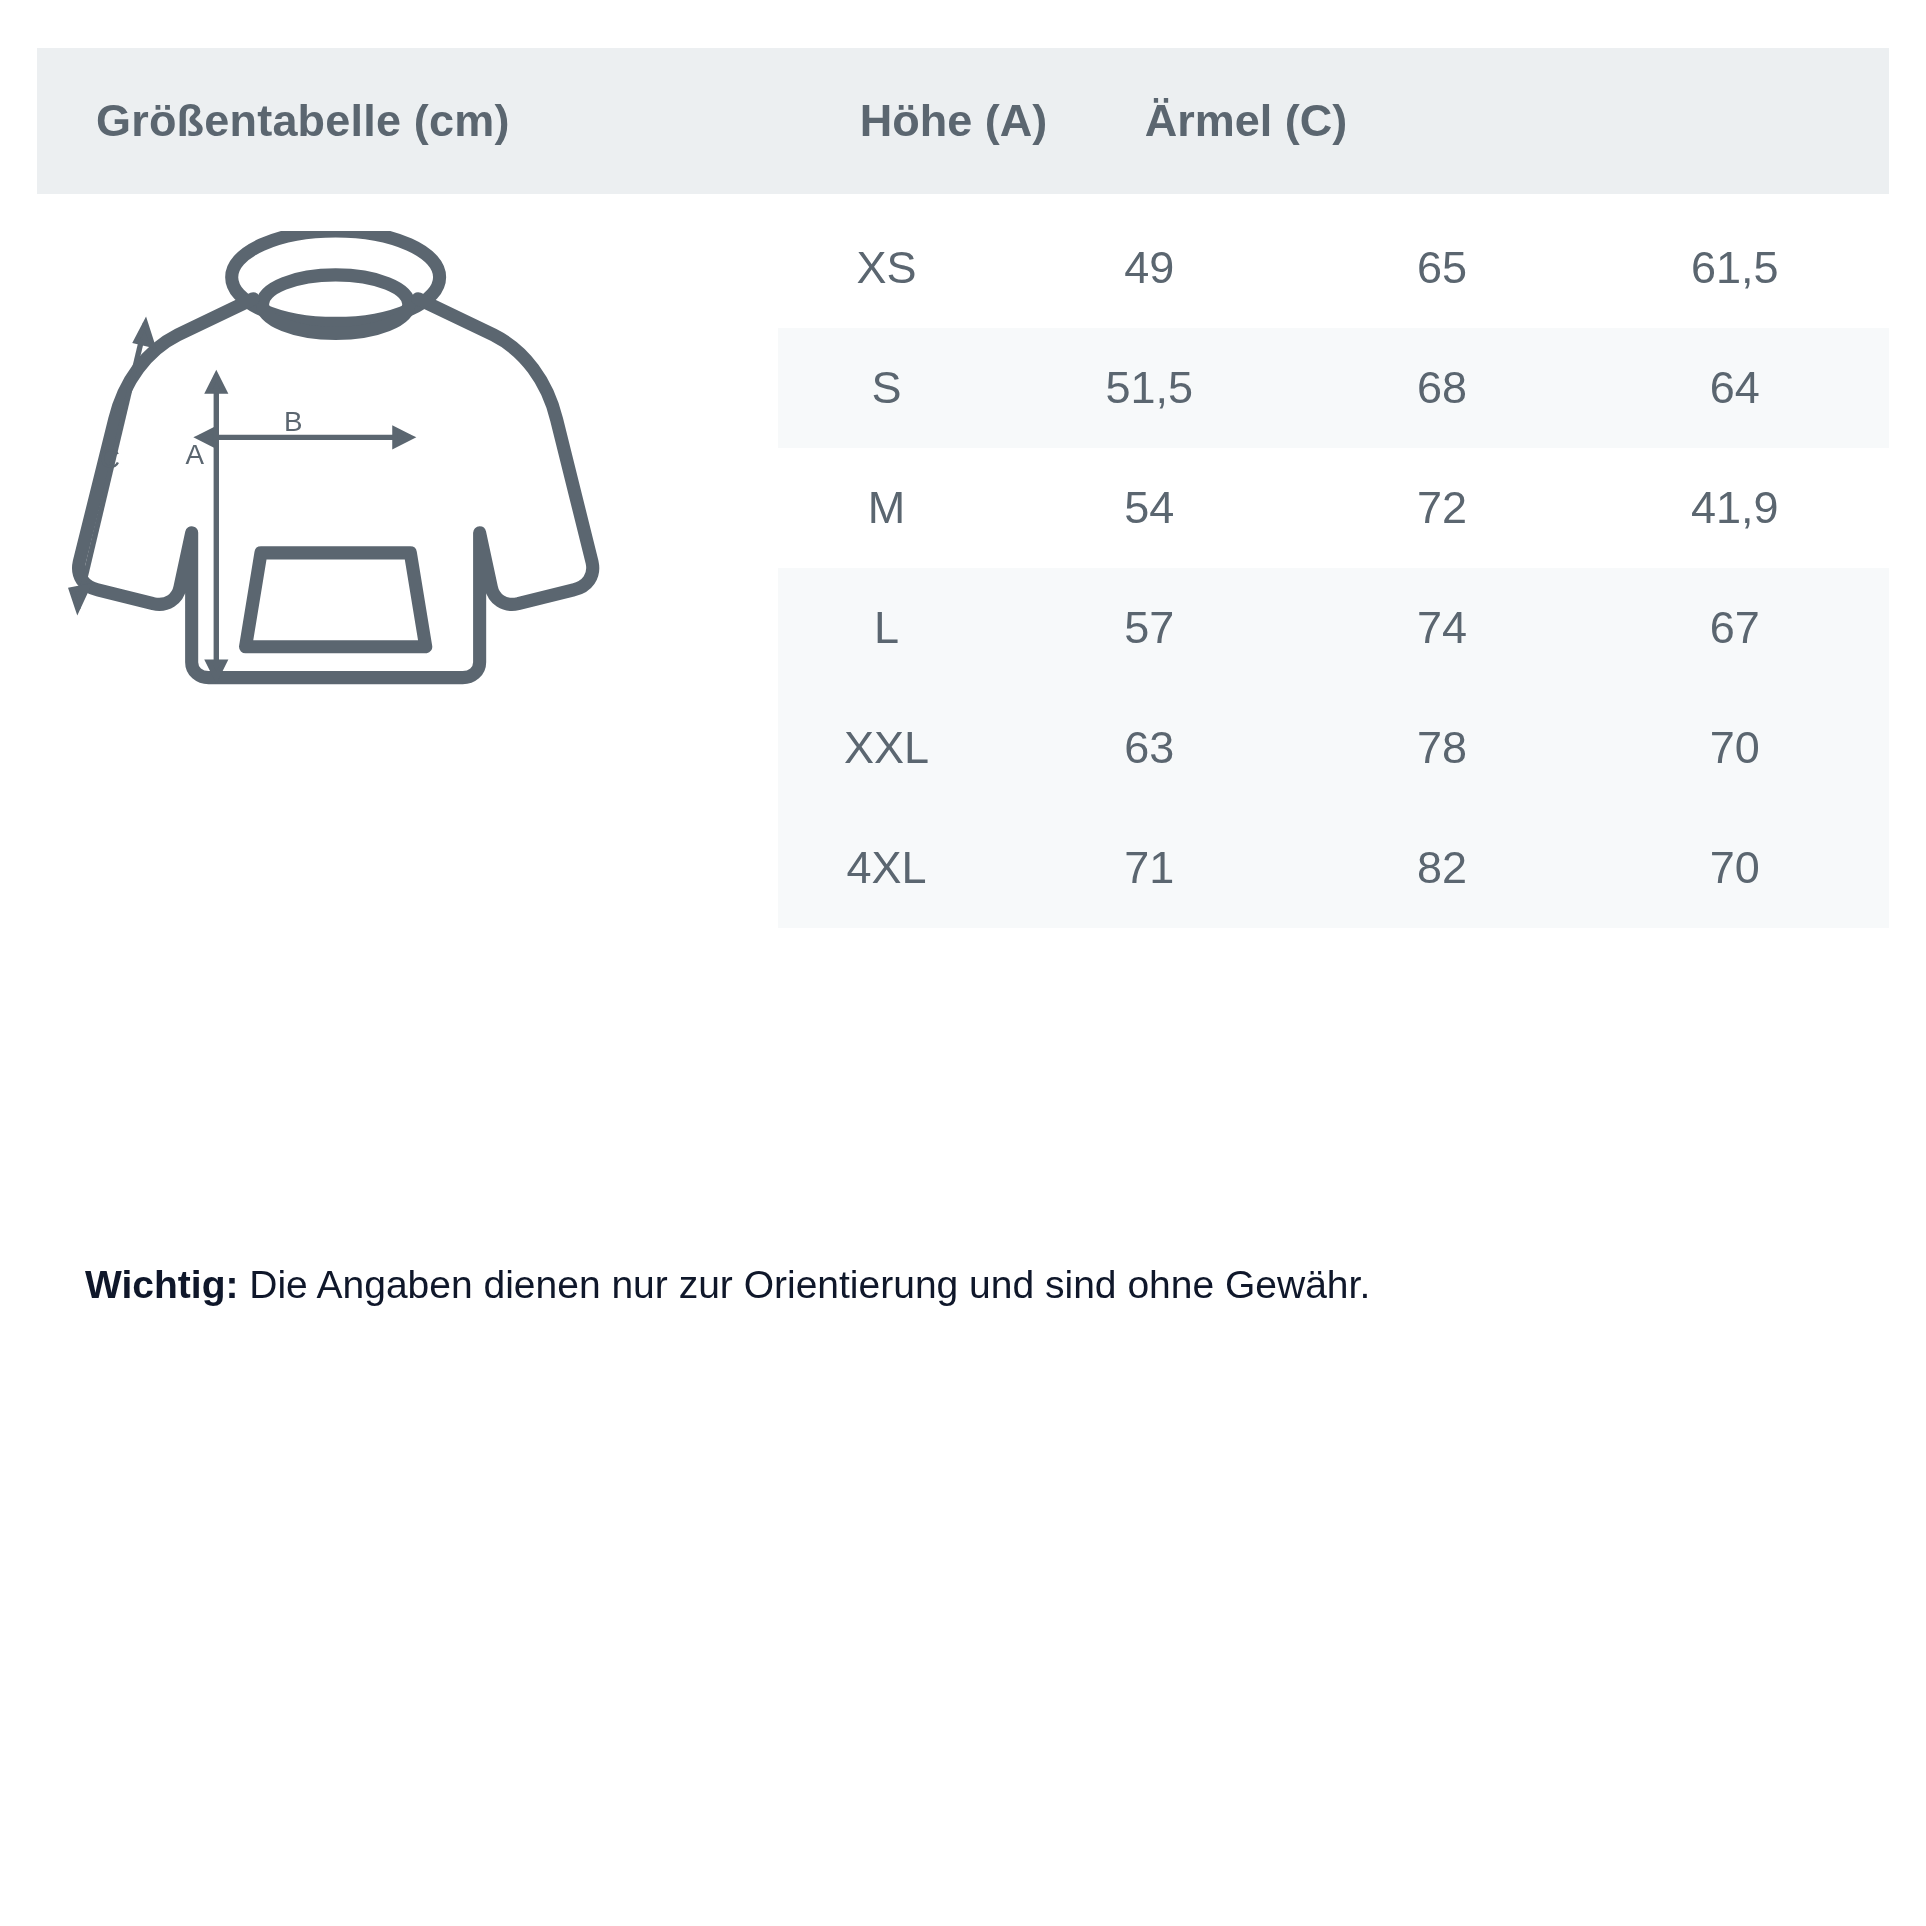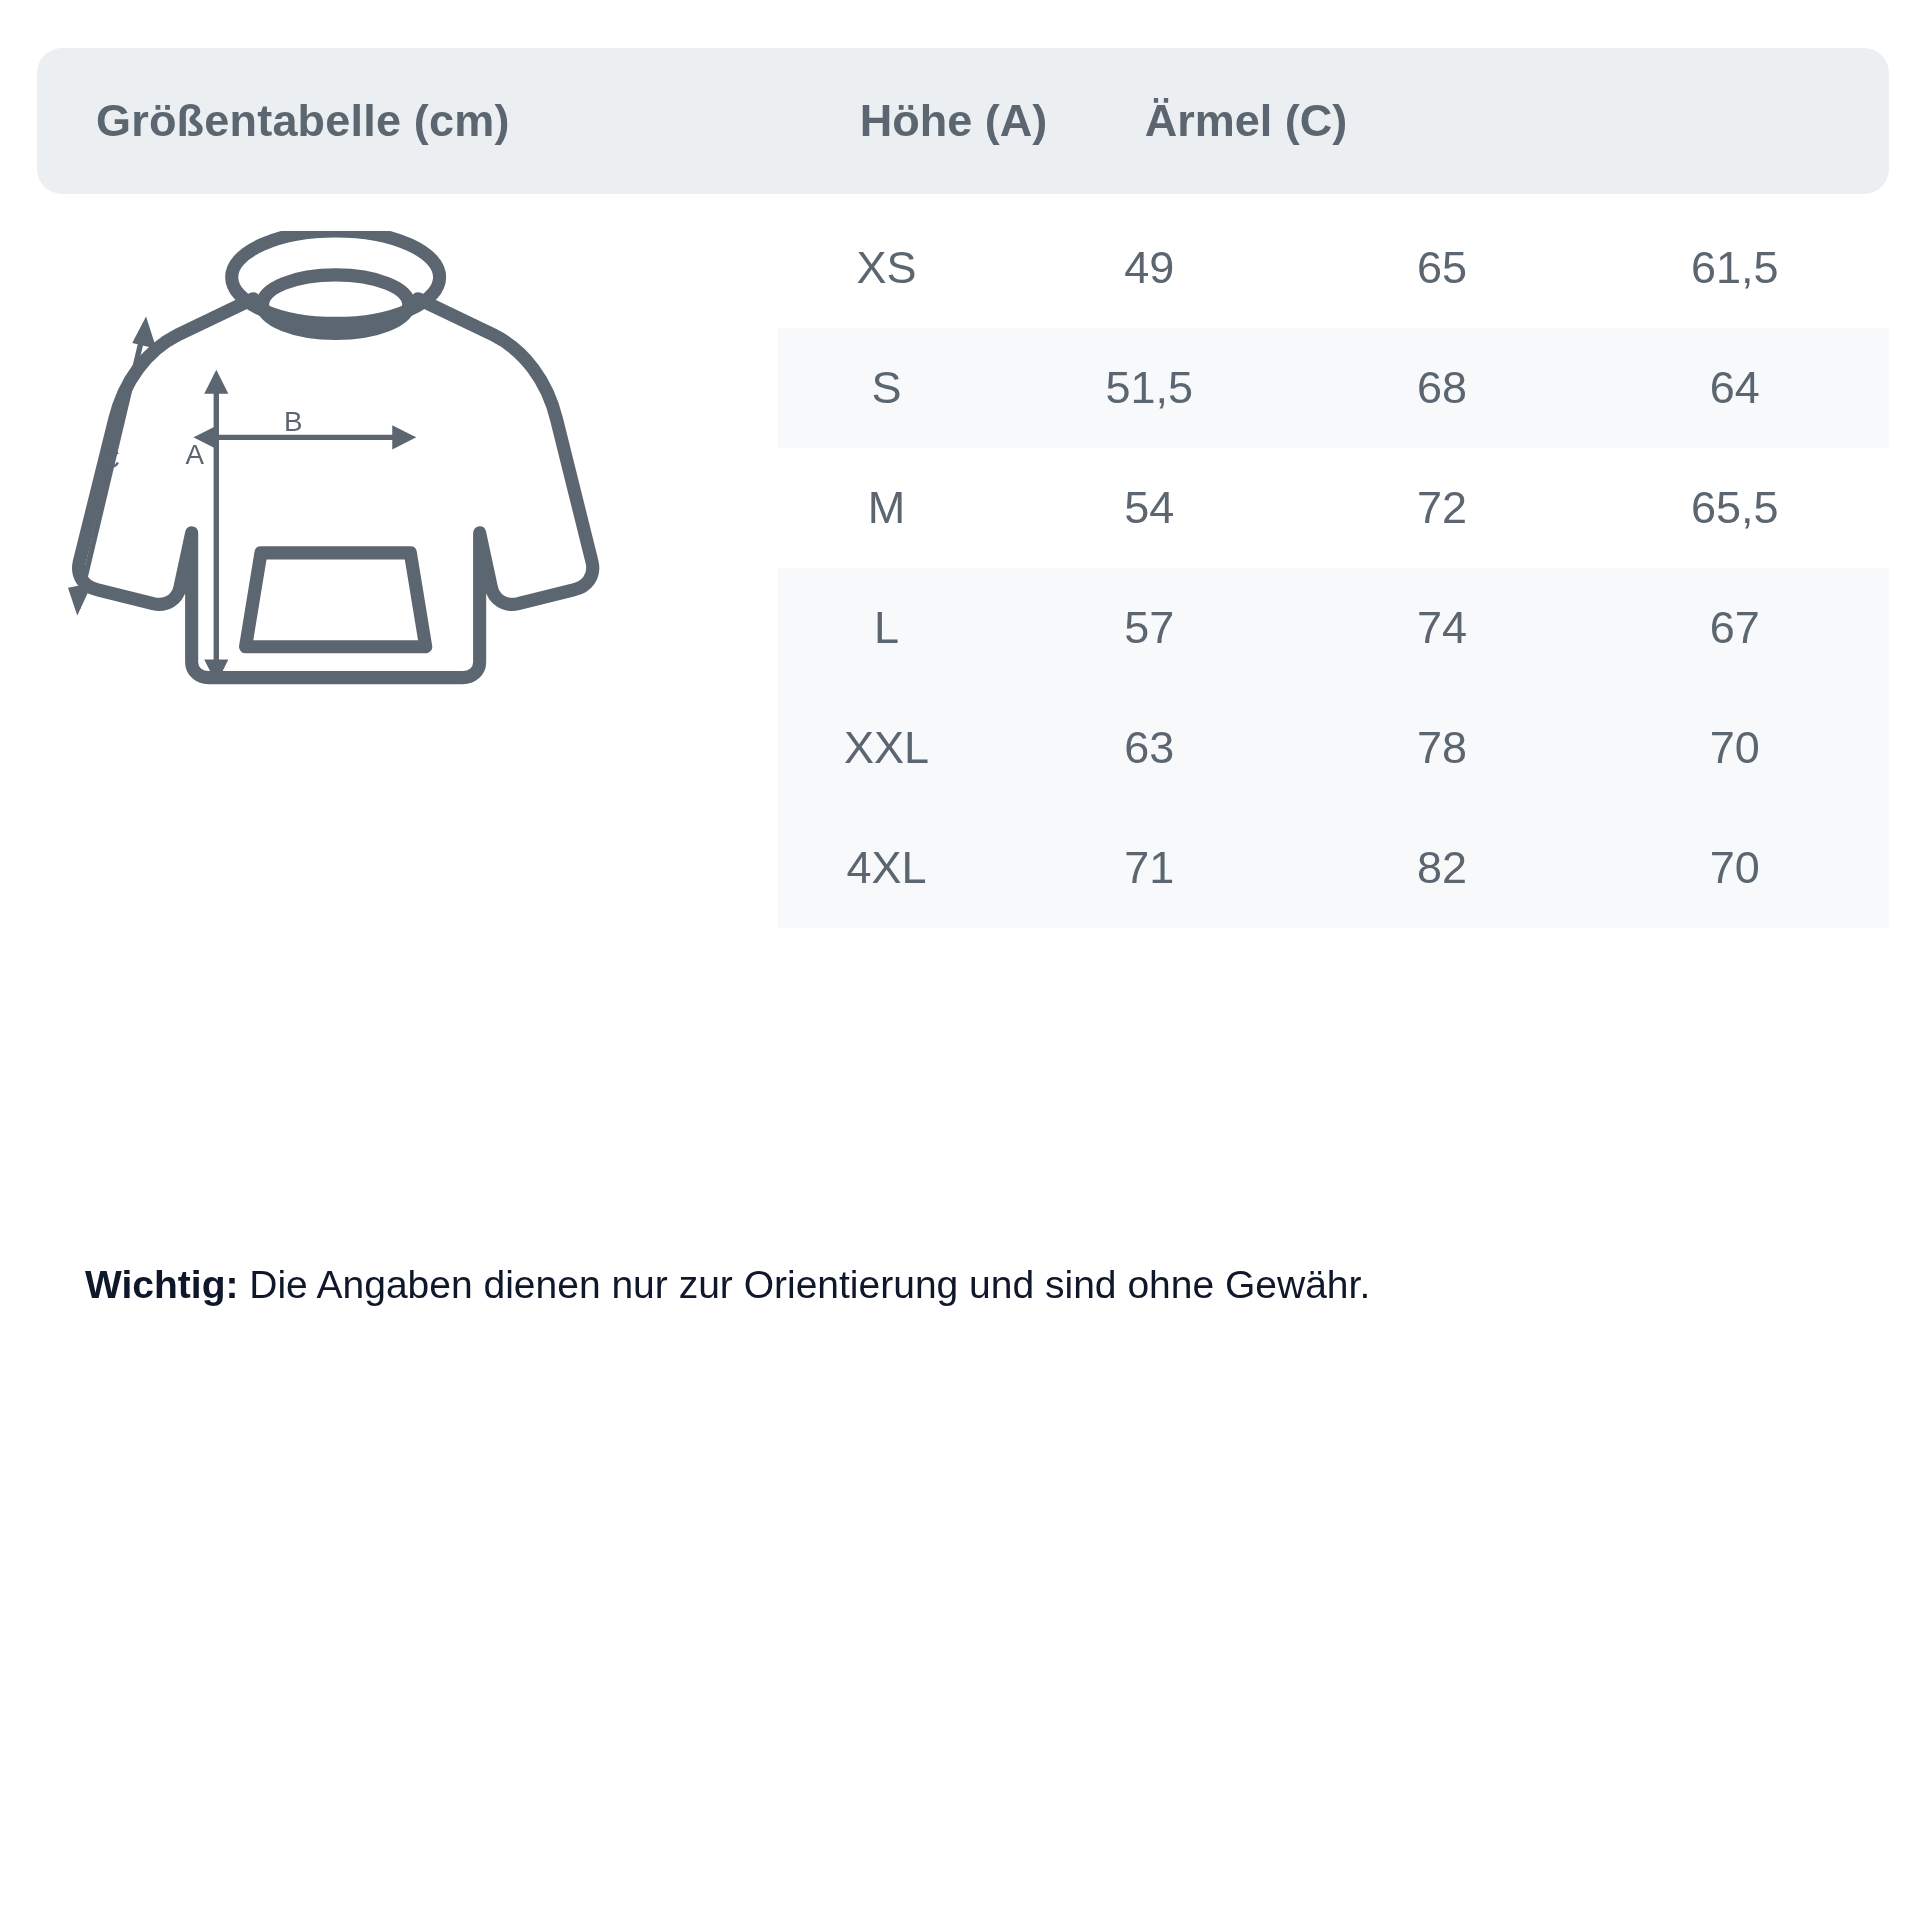--- a/index.html
+++ b/index.html
@@ -25,21 +25,20 @@
   
   .header-band {
     position: absolute;
     left: 37px;
     top: 48px;
     width: 1852px;
     height: 146px;
     background: #eceff1;
     display: flex;
     align-items: center;
-    border-radius: 25px;
   }
   .header-title {
     position: absolute;
     left: 59px;
     font-size: 45px;
     font-weight: bold;
     color: #5b6670;
     letter-spacing: 0.2px;
     white-space: nowrap;
   }
@@ -192,21 +191,21 @@
       <tr class="odd-row">
         <td class="col-size">S</td>
         <td class="col-b">51,5</td>
         <td class="col-a">68</td>
         <td class="col-c">64</td>
       </tr>
       <tr>
         <td class="col-size">M</td>
         <td class="col-b">54</td>
         <td class="col-a">72</td>
-        <td class="col-c">65,5</td>
+        <td class="col-c">41,9</td>
       </tr>
       <tr class="odd-row">
         <td class="col-size">L</td>
         <td class="col-b">57</td>
         <td class="col-a">74</td>
         <td class="col-c">67</td>
       </tr>
       <tr class="odd-row">
         <td class="col-size">XXL</td>
         <td class="col-b">63</td>

